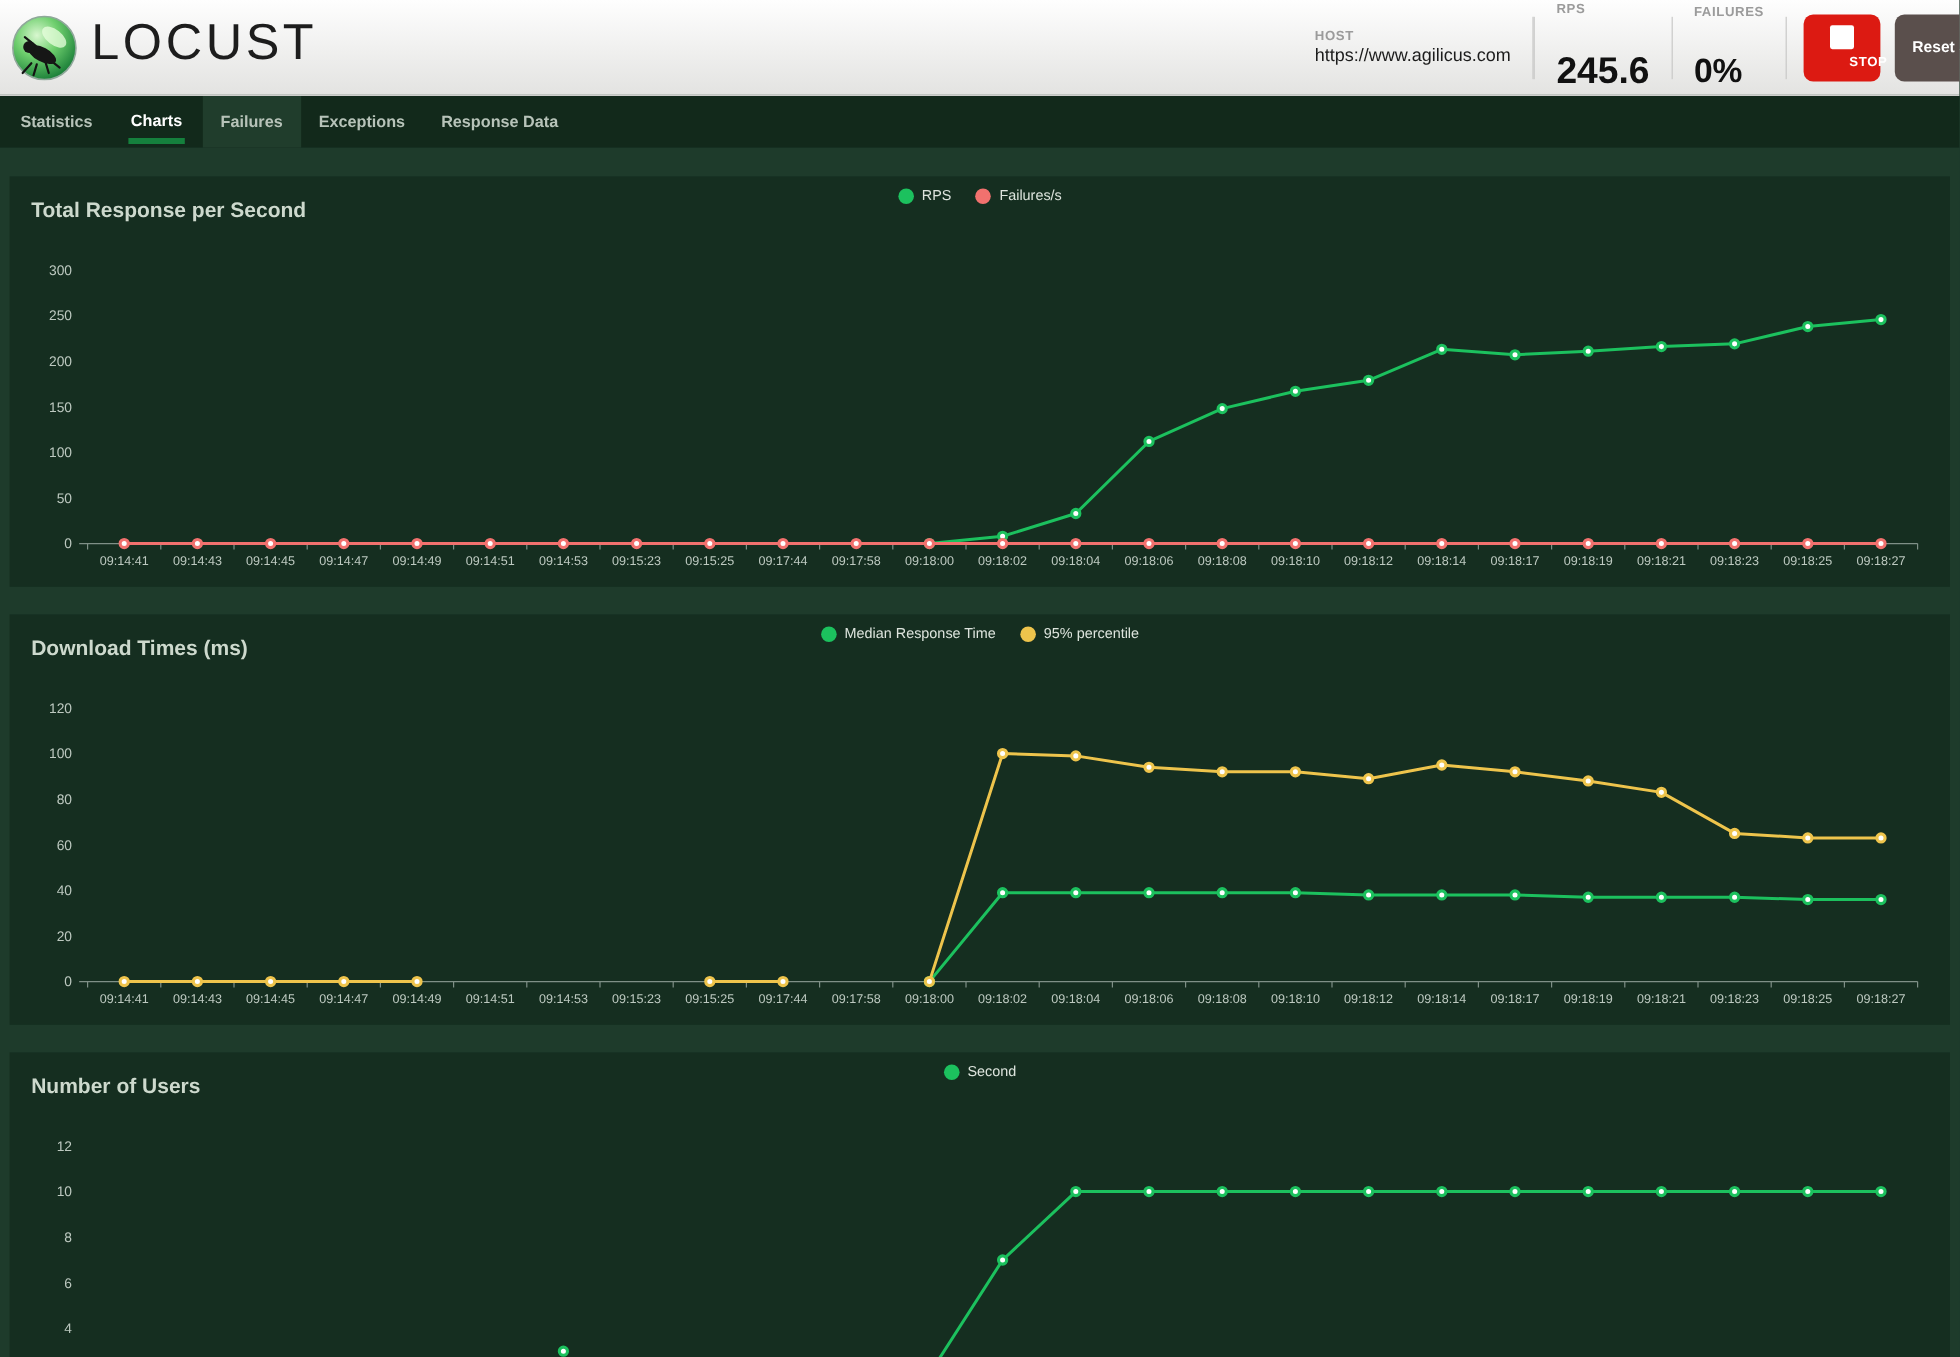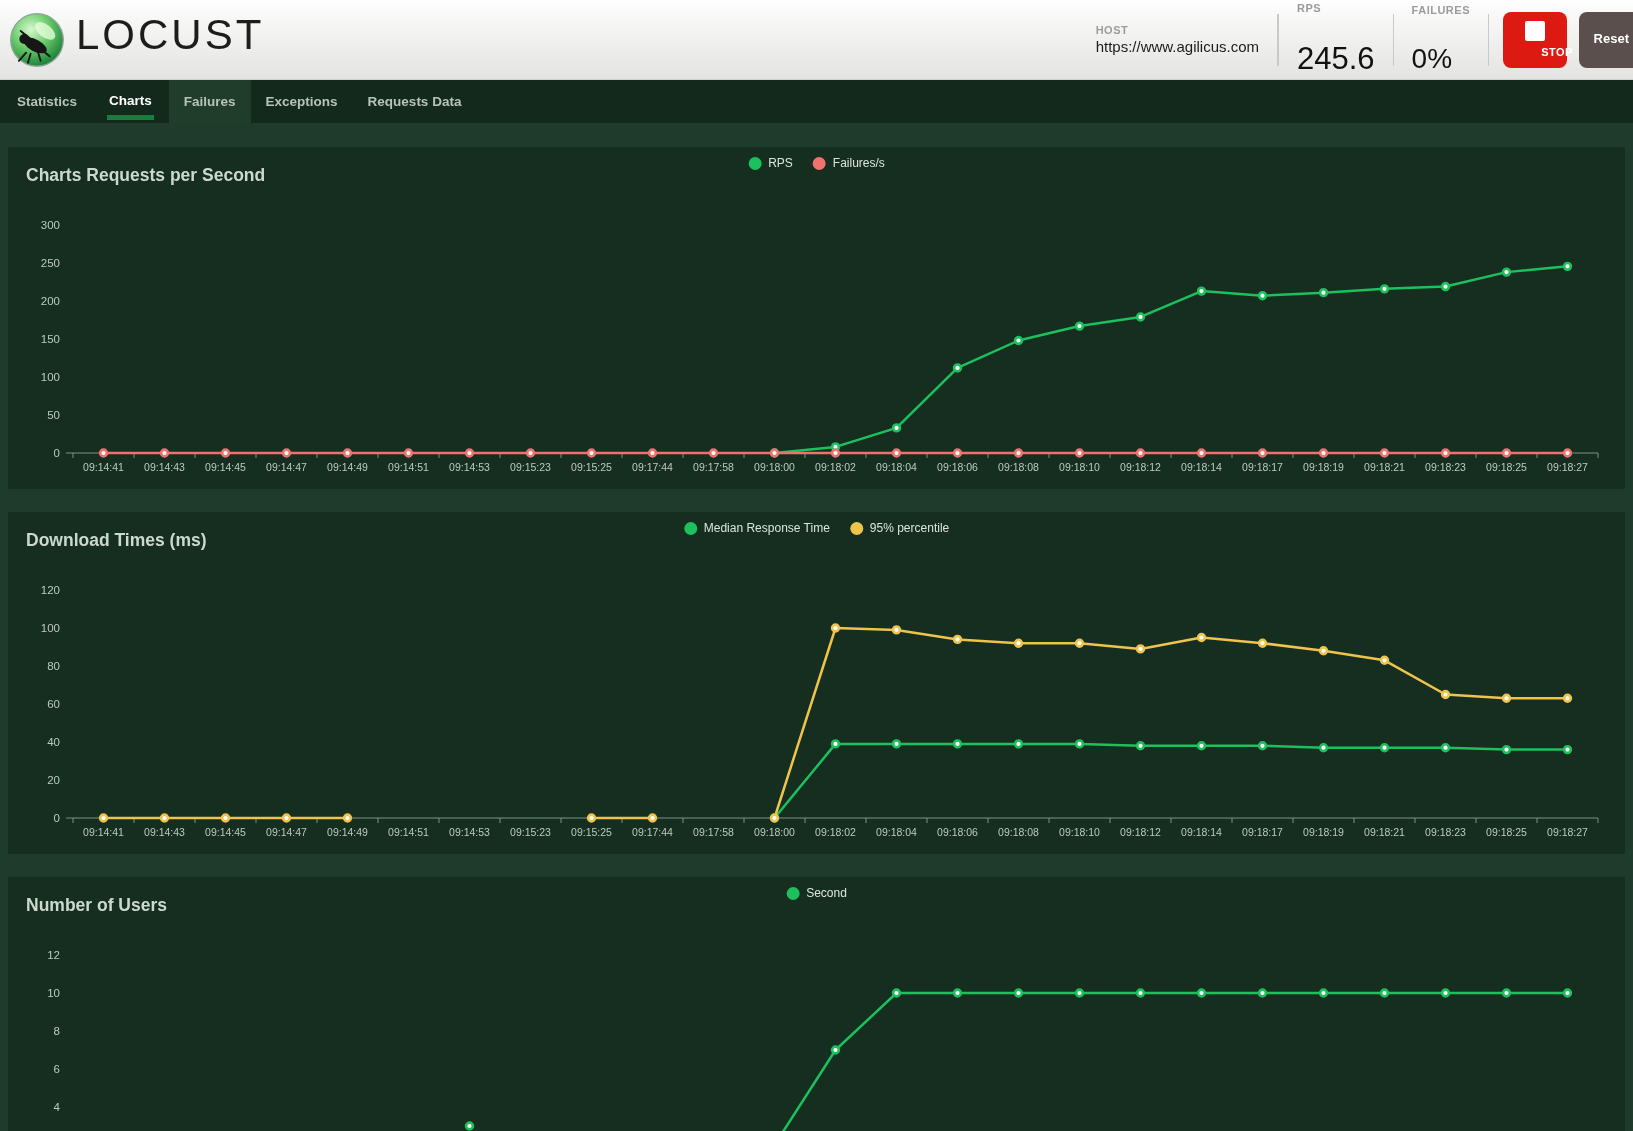--- a/index.html
+++ b/index.html
@@ -15,21 +15,21 @@
   .logo { display:flex; gap:10px; padding-left:8px; cursor:pointer; }
   .logo-text {
     font-size:42px; font-weight:100; color:#1d1d1d; letter-spacing:3px;
     font-stretch:condensed;
   }
   .hinfo { display:flex; align-items:center; }
   .hblock { padding:0 18px; }
   .hlabel { font-size:11px; font-weight:bold; color:#9b9b9b; letter-spacing:.5px; margin-bottom:2px; }
   .hval { font-size:15px; color:#1c1c1c; }
   .hval.strong { font-size:17px; font-weight:bold; }
-  .hbig { font-size:31px; font-weight:normal; color:#111; line-height:1.1;margin-top:28px; }
+  .hbig { font-size:31px; font-weight:bold; color:#111; line-height:1.1;margin-top:28px; }
   .edit-link { font-size:13px; color:#3e97d1; text-decoration:none; cursor:pointer; display:inline-block; margin-top:1px; }
   .vdiv { width:1px; height:52px; background:#c9c9c7; }
   .stop-btn {
     margin-left:14px; width:64px; height:56px; border:none; border-radius:8px;
     background:#dc1a12; color:#fff; cursor:pointer;
     display:flex; flex-direction:column; align-items:center; justify-content:center; gap:5px;
   }
   .stop-sq { width:20px; height:20px; background:#fff; border-radius:2px; }
   .stop-txt { font-size:11px; font-weight:bold; letter-spacing:.5px;padding-left:44px; }
   .reset-btn {
@@ -126,27 +126,27 @@
     <div class="tab active">
       <span class="tlabel">Charts</span>
     </div>
     <div class="tab highlight">
       <span class="tlabel">Failures</span>
     </div>
     <div class="tab">
       <span class="tlabel">Exceptions</span>
     </div>
     <div class="tab">
-      <span class="tlabel">Requests Data</span>
+      <span class="tlabel">Response Data</span>
     </div>
   </div>
 
 <div class="main" id="main">
     <section class="panel">
-      <h2 class="ptitle">Charts Requests per Second</h2>
+      <h2 class="ptitle">Total Response per Second</h2>
       <div class="legend">
         <span class="litem">
           <span class="ldot" style="background: rgb(28, 193, 94);"></span>
           <span class="ltxt">RPS</span>
         </span>
         <span class="litem">
           <span class="ldot" style="background: rgb(241, 113, 110);"></span>
           <span class="ltxt">Failures/s</span>
         </span>
       </div>

